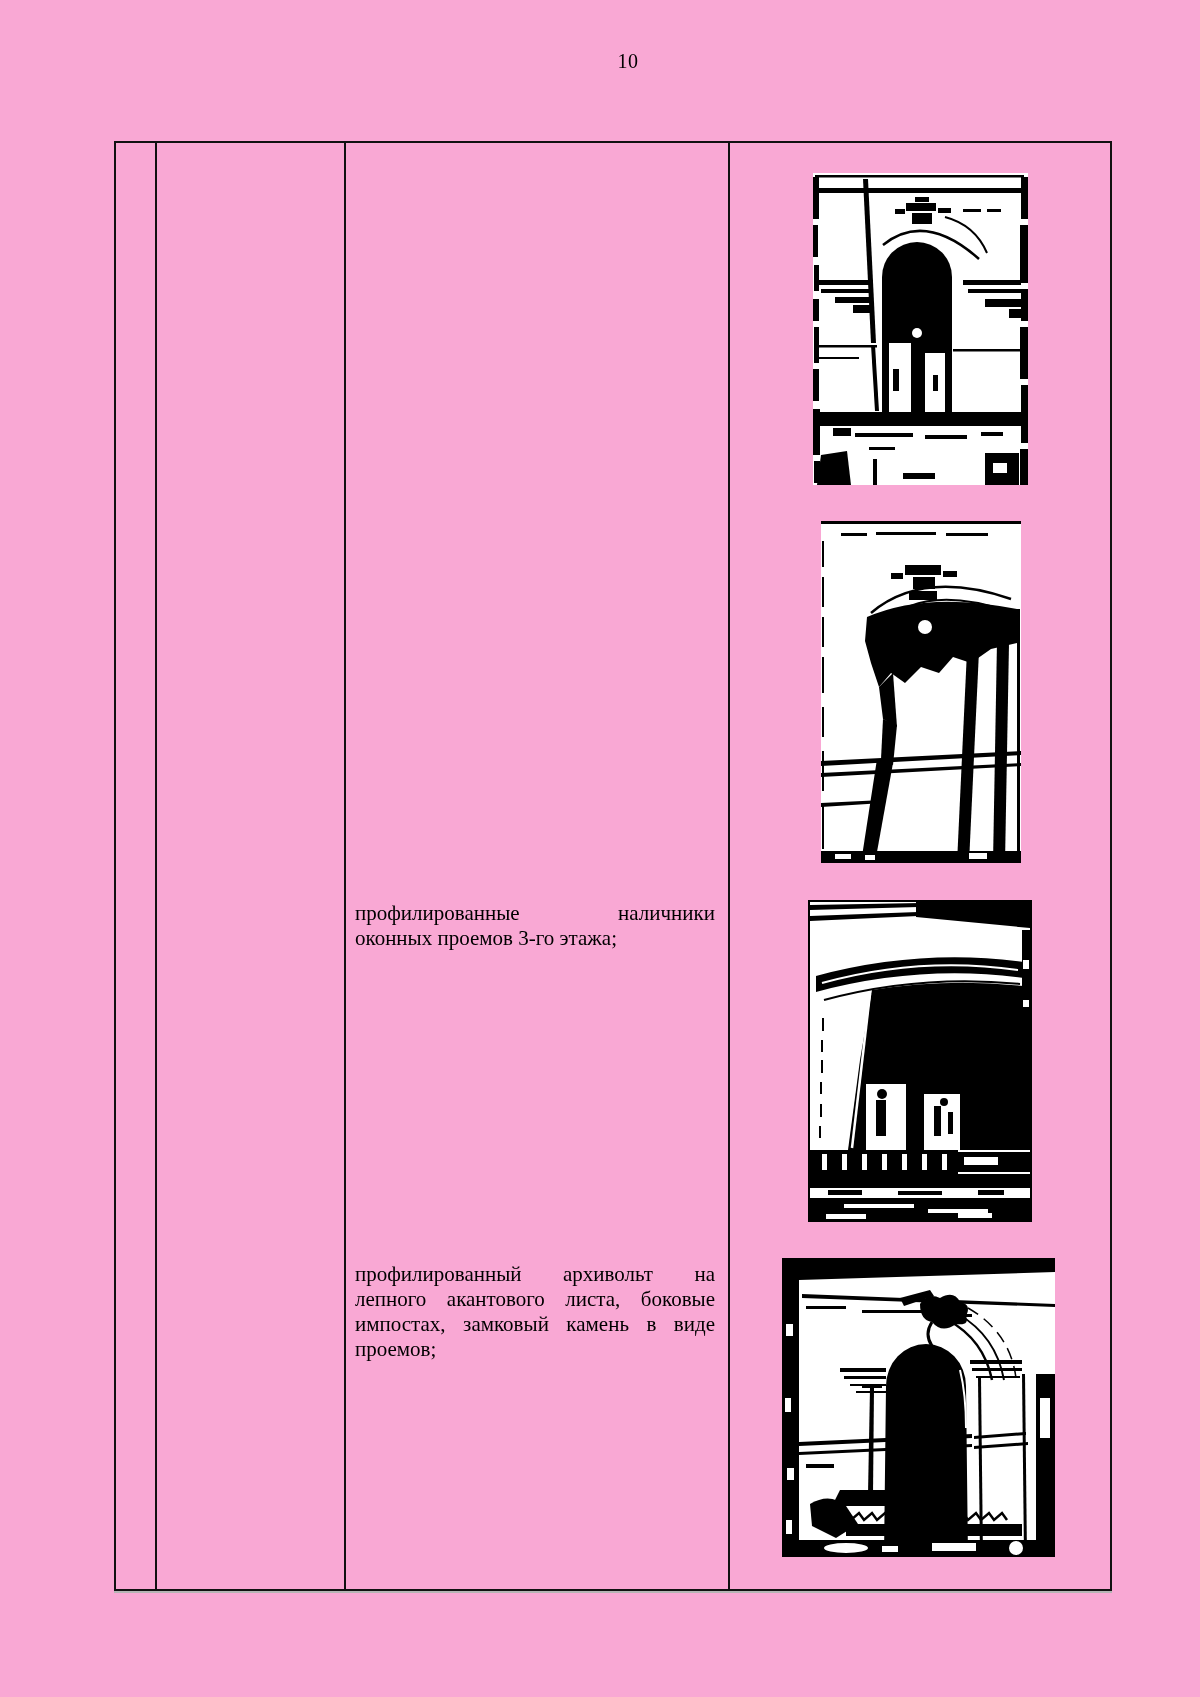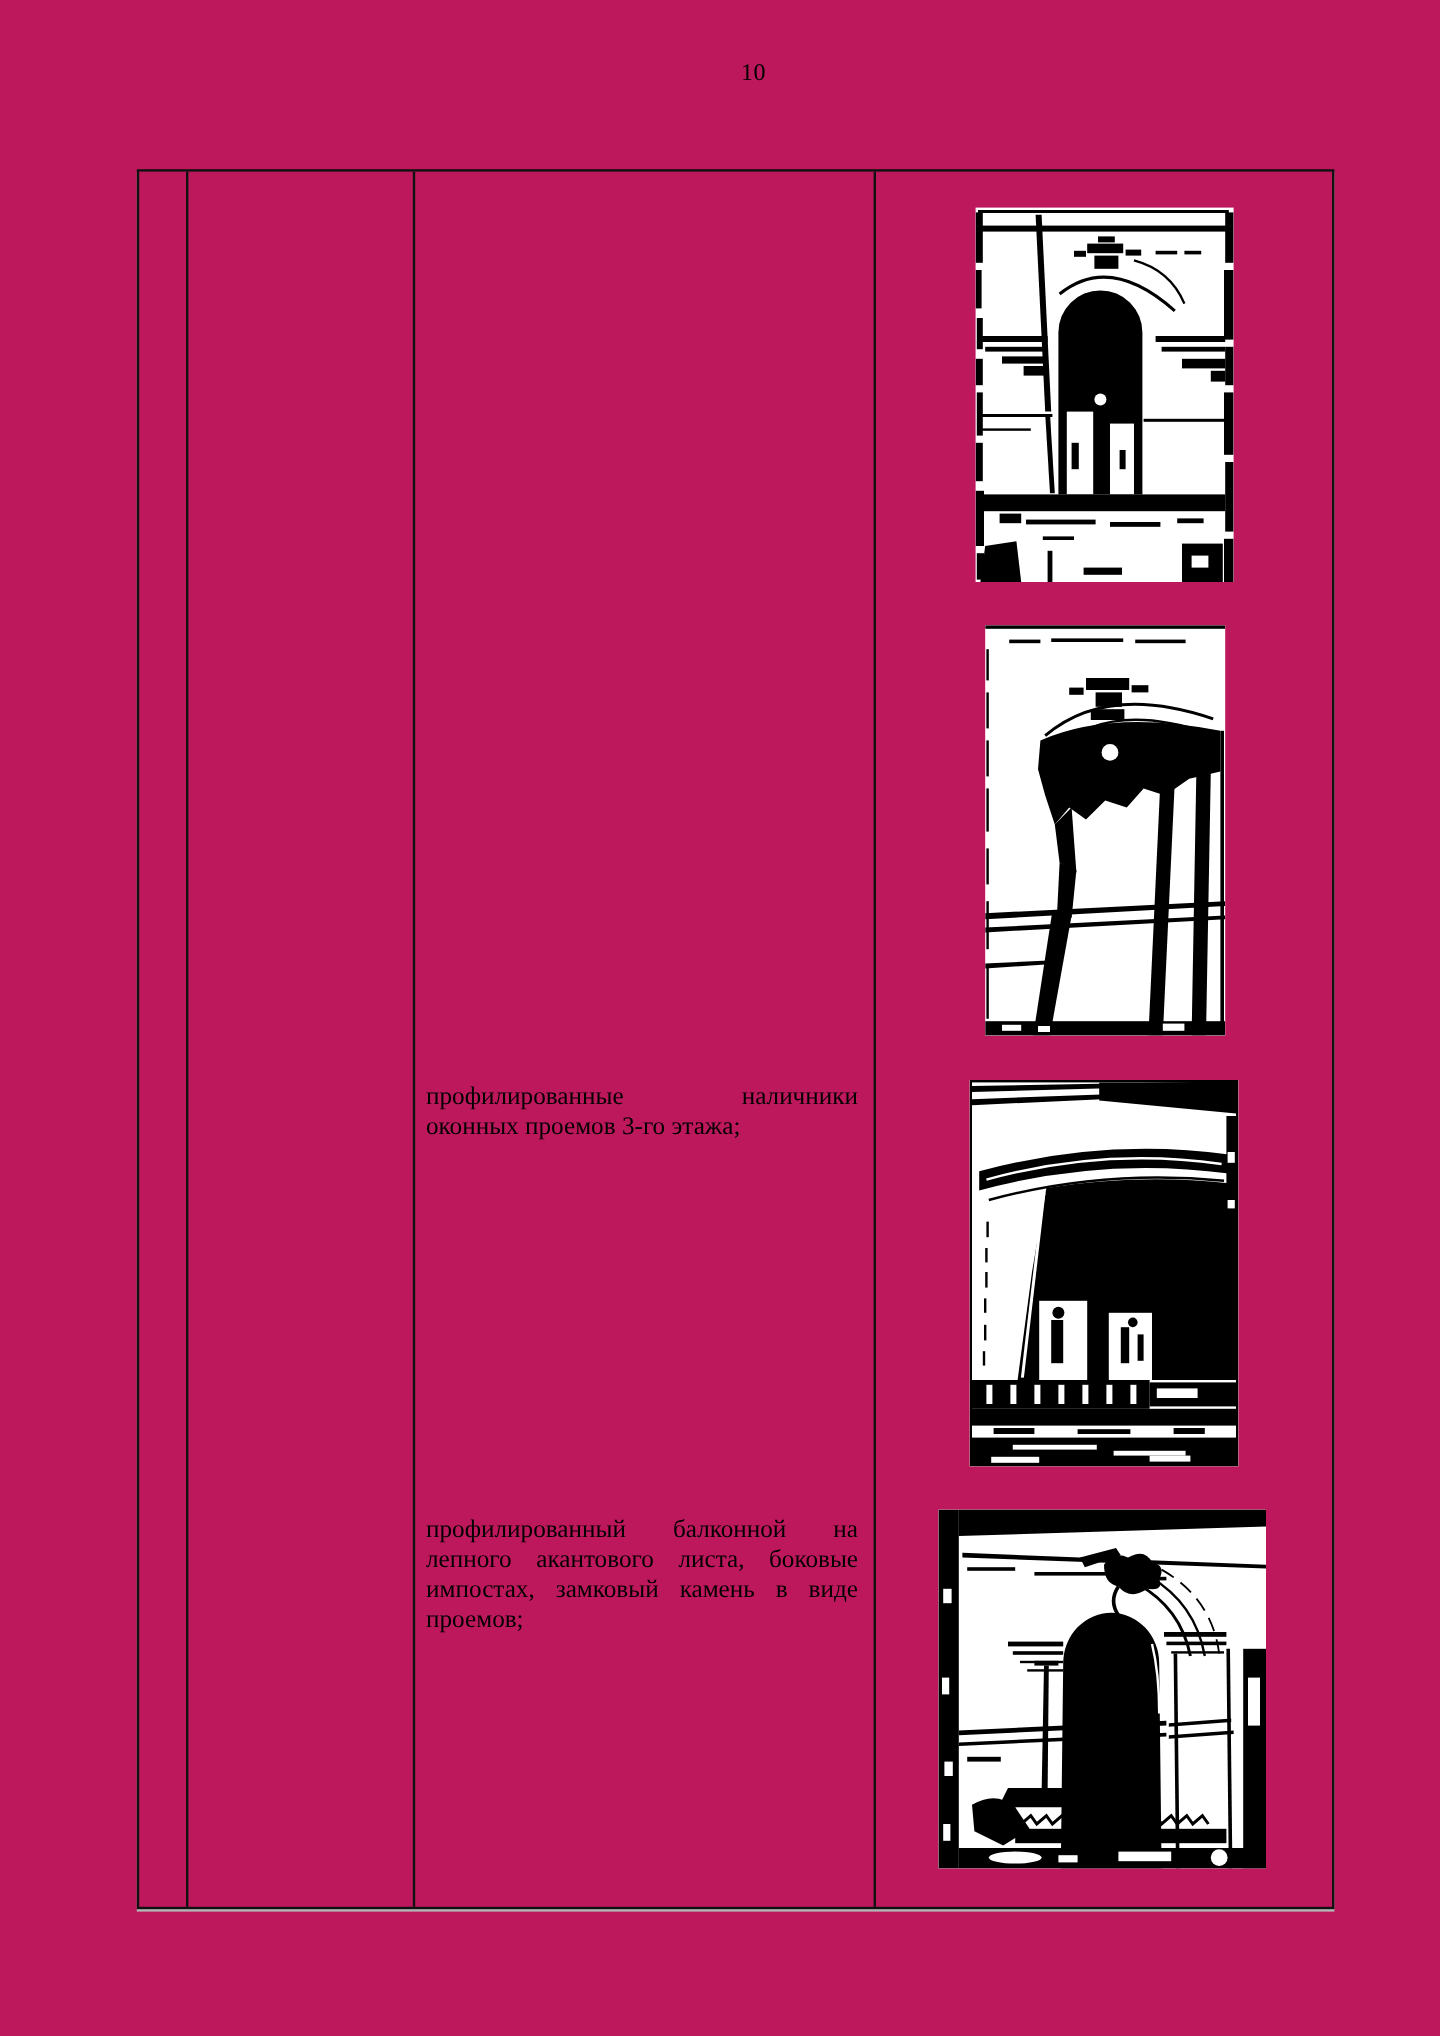--- a/index.html
+++ b/index.html
@@ -1,20 +1,20 @@
 <!DOCTYPE html>
 <html><head>
 <meta charset="utf-8">
 <style>
   html, body { margin: 0; padding: 0; background: #ffffff; }
   .page {
     position: relative;
     width: 1200px;
     height: 1697px;
-    background: #be185d;
+    background: #f9a8d4;
     font-family: "Liberation Serif", serif;
     color: #000;
     overflow: hidden;
   }
   .page-number {
     position: absolute;
     top: 50px;
     left: 568px;
     width: 120px;
     text-align: center;
@@ -65,21 +65,21 @@
 
     <div class="cell cell-c1"></div>
     <div class="cell cell-c2"></div>
 
     <div class="cell cell-c3">
       <div class="para para-1">
         <div class="jline">профилированные наличники</div>
         <div class="jlast">оконных проемов 3-го этажа;</div>
       </div>
       <div class="para para-2">
-        <div class="jline">профилированный балконной на</div>
+        <div class="jline">профилированный архивольт на</div>
         <div class="jline">лепного акантового листа, боковые</div>
         <div class="jline">импостах, замковый камень в виде</div>
         <div class="jlast">проемов;</div>
       </div>
     </div>
 
     <div class="cell cell-c4">
 
       <div class="photo photo-1">
         <svg viewBox="0 0 215 312" xmlns="http://www.w3.org/2000/svg">

